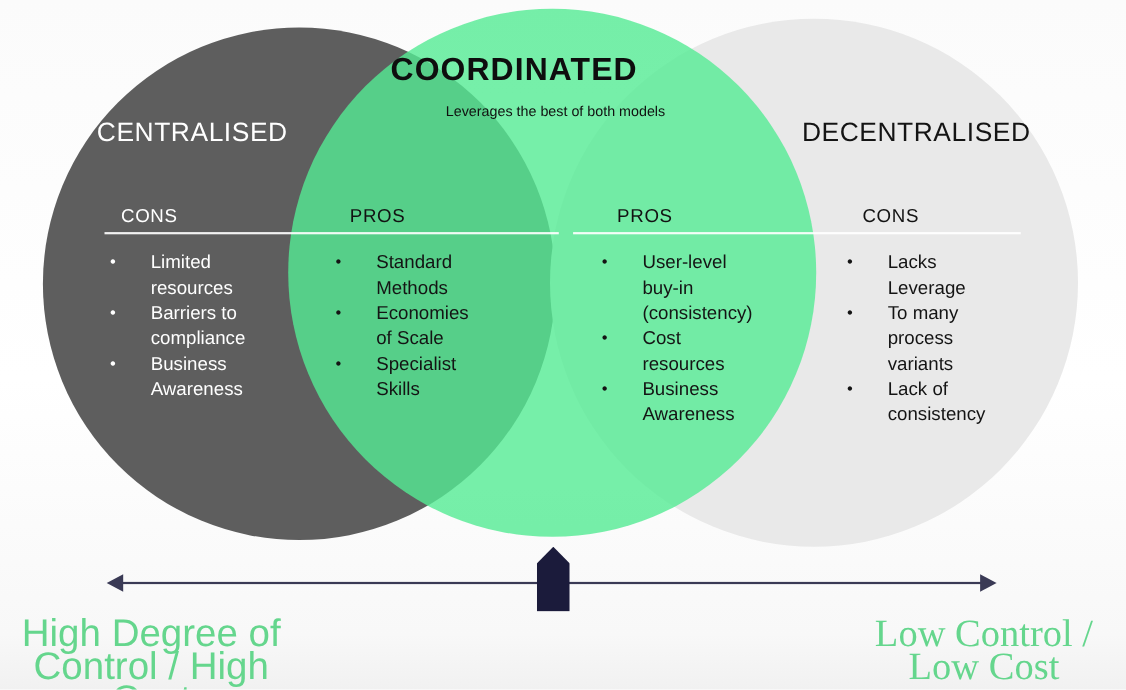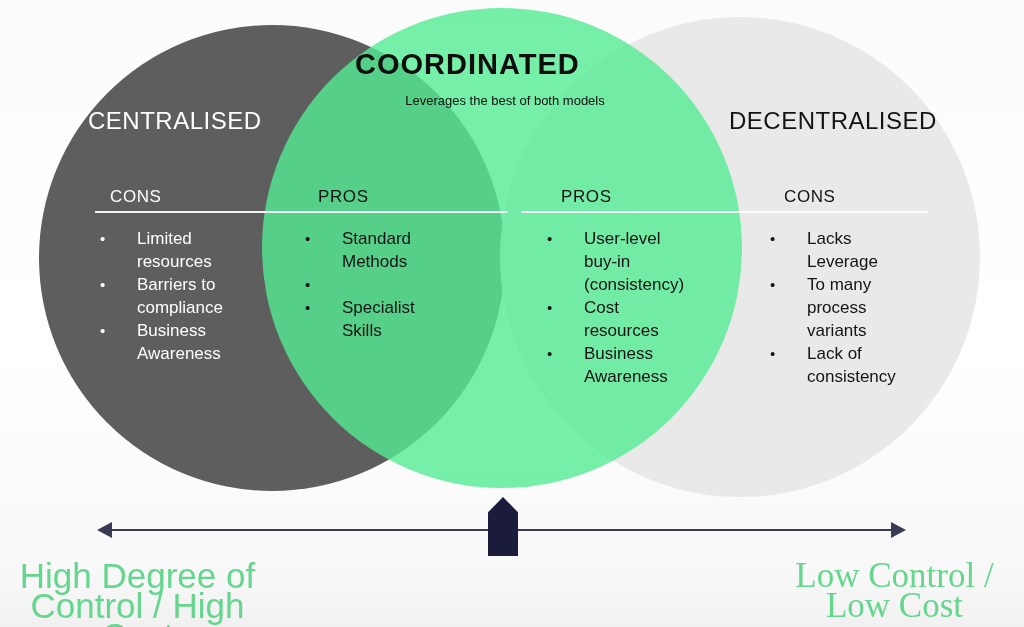--- a/index.html
+++ b/index.html
@@ -84,20 +84,21 @@
         <span class="li-text">Business Awareness</span>
       </li>
     </ul>
   <ul id="list-pros-left" class="bullet-list">
       <li>
         <span class="bullet">•</span>
         <span class="li-text">Standard Methods</span>
       </li>
       <li>
         <span class="bullet">•</span>
+        <span class="li-text">Economies of Scale</span>
       </li>
       <li>
         <span class="bullet">•</span>
         <span class="li-text">Specialist Skills</span>
       </li>
     </ul>
   <ul id="list-pros-right" class="bullet-list">
       <li>
         <span class="bullet">•</span>
         <span class="li-text">User-level buy-in (consistency)</span>

